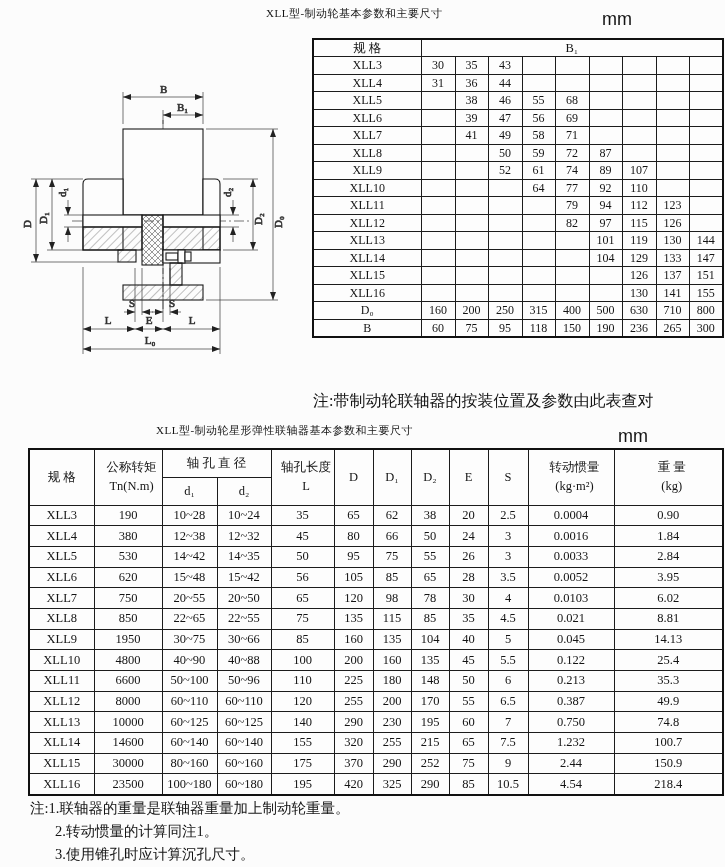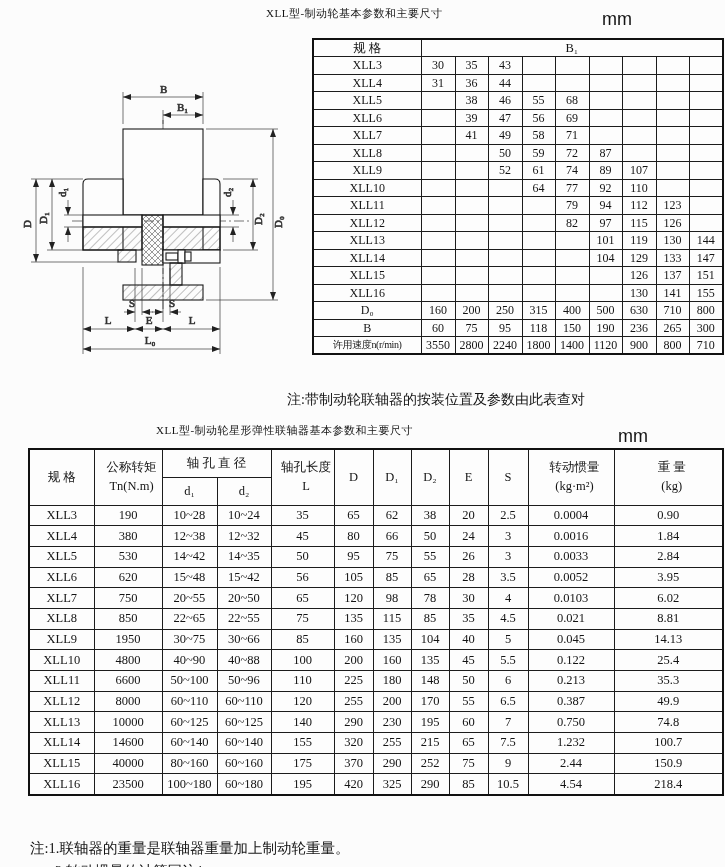--- a/index.html
+++ b/index.html
@@ -17,30 +17,30 @@
   table { border-collapse:collapse; table-layout:fixed; background:#fdfdfd; }
   td { border:1px solid #1c1c1c; text-align:center; vertical-align:middle;
        font-size:12px; overflow:hidden; white-space:nowrap; }
 
   
   #table1 { left:312px; top:38px; width:410px; border:2px solid #111; }
   #table1 td { height:17.5px; line-height:1; }
   #table1 td.spec { font-size:12px; }
   #table1 td.small { font-size:10px; letter-spacing:-0.4px; }
   #table1 td.hdr { font-size:12.5px; }
-  #note1 { left:287px; top:391px; font-size:14px; white-space:nowrap; }
+  #note1 { left:313px; top:391px; font-size:16px; white-space:nowrap; }
 
   
   #table2 { left:28px; top:448px; width:694px; border:2px solid #111; }
   #table2 td { height:20.7px; font-size:12.5px; }
   #table2 tr.h1 td, #table2 tr.h2 td { height:28px; font-size:12.5px; }
   #table2 .two-line div { line-height:1.55; font-size:12.5px;margin-left:7px; }
 
   
-  .footnote { font-size:14.5px; white-space:nowrap;margin-top:40px; }
+  .footnote { font-size:14.5px; white-space:nowrap; }
 
   
   #diagram { left:20px; top:72px; }
   #diagram text { font-size:11px; fill:#222;
                   font-family:"Liberation Serif","DejaVu Serif",serif; }
   .thin  { stroke:#3a3a3a; stroke-width:0.7; fill:none; }
 </style>
 </head>
 <body>
 
@@ -371,32 +371,20 @@
         <td class="spec">B</td>
         <td>60</td>
         <td>75</td>
         <td>95</td>
         <td>118</td>
         <td>150</td>
         <td>190</td>
         <td>236</td>
         <td>265</td>
         <td>300</td>
-      </tr>
-      <tr>
-        <td class="spec small">许用速度n(r/min)</td>
-        <td>3550</td>
-        <td>2800</td>
-        <td>2240</td>
-        <td>1800</td>
-        <td>1400</td>
-        <td>1120</td>
-        <td>900</td>
-        <td>800</td>
-        <td>710</td>
       </tr>
     </tbody>
 </table>
 <div class="abs" id="note1">注:带制动轮联轴器的按装位置及参数由此表查对</div>
 
 <span class="abs title" style="left:156px; top:423px;">XLL型-制动轮星形弹性联轴器基本参数和主要尺寸</span>
 <span class="abs unit" style="left:618px; top:426px;">mm</span>
 
 <table id="table2" class="abs">
   <colgroup>
@@ -608,21 +596,21 @@
         <td>320</td>
         <td>255</td>
         <td>215</td>
         <td>65</td>
         <td>7.5</td>
         <td>1.232</td>
         <td>100.7</td>
       </tr>
       <tr>
         <td>XLL15</td>
-        <td>40000</td>
+        <td>30000</td>
         <td>80~160</td>
         <td>60~160</td>
         <td>175</td>
         <td>370</td>
         <td>290</td>
         <td>252</td>
         <td>75</td>
         <td>9</td>
         <td>2.44</td>
         <td>150.9</td>

